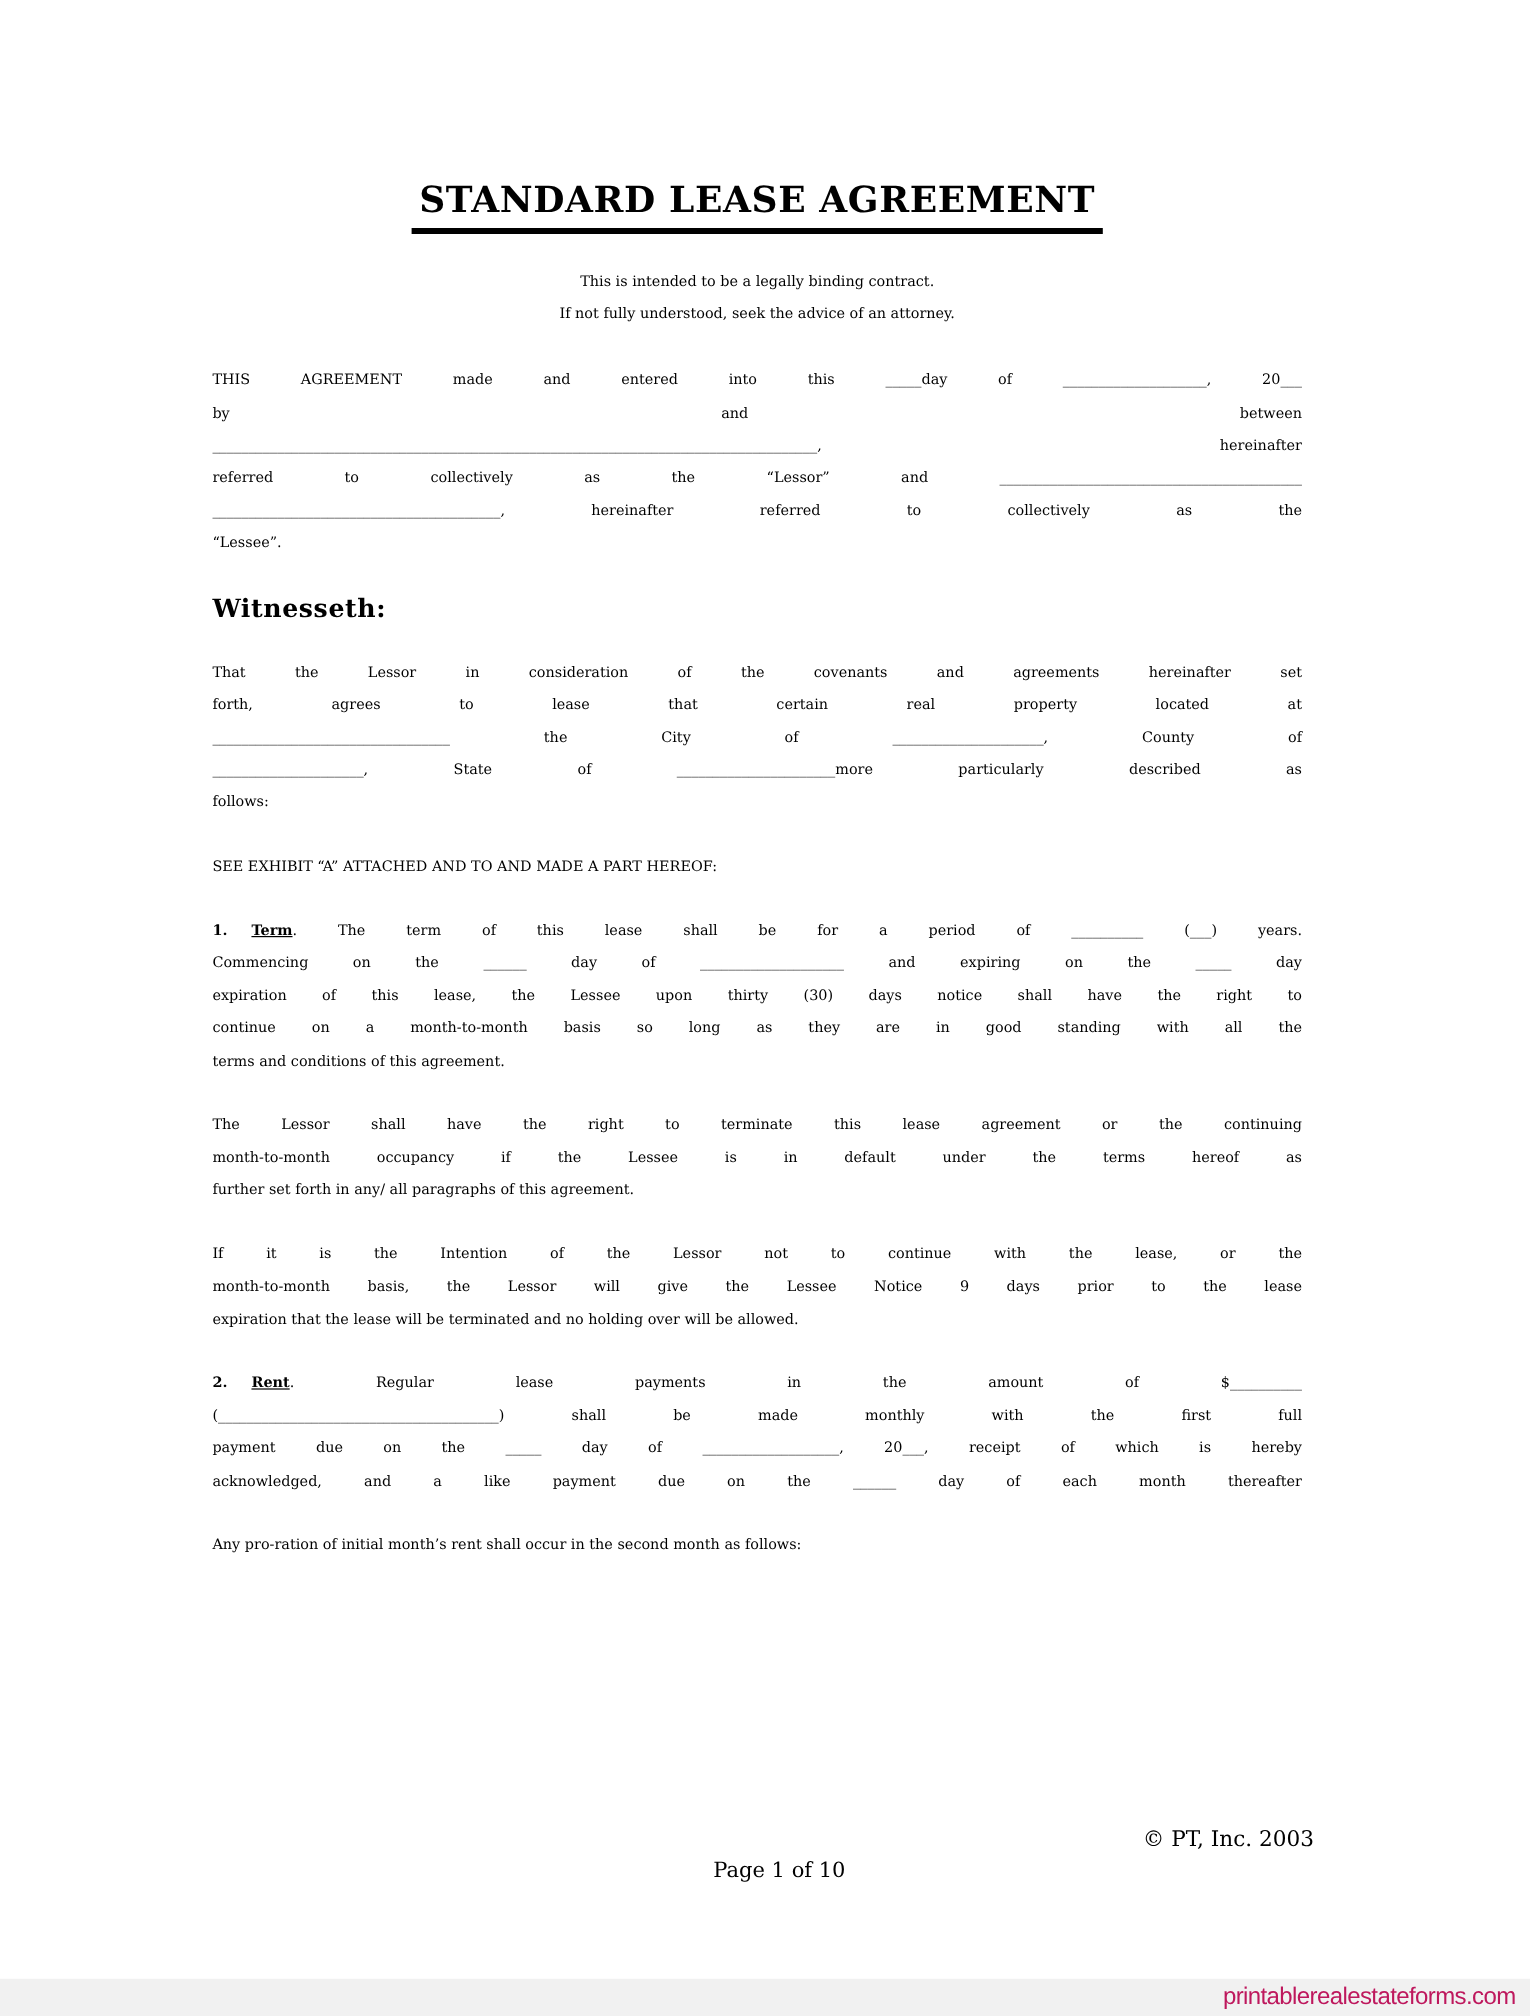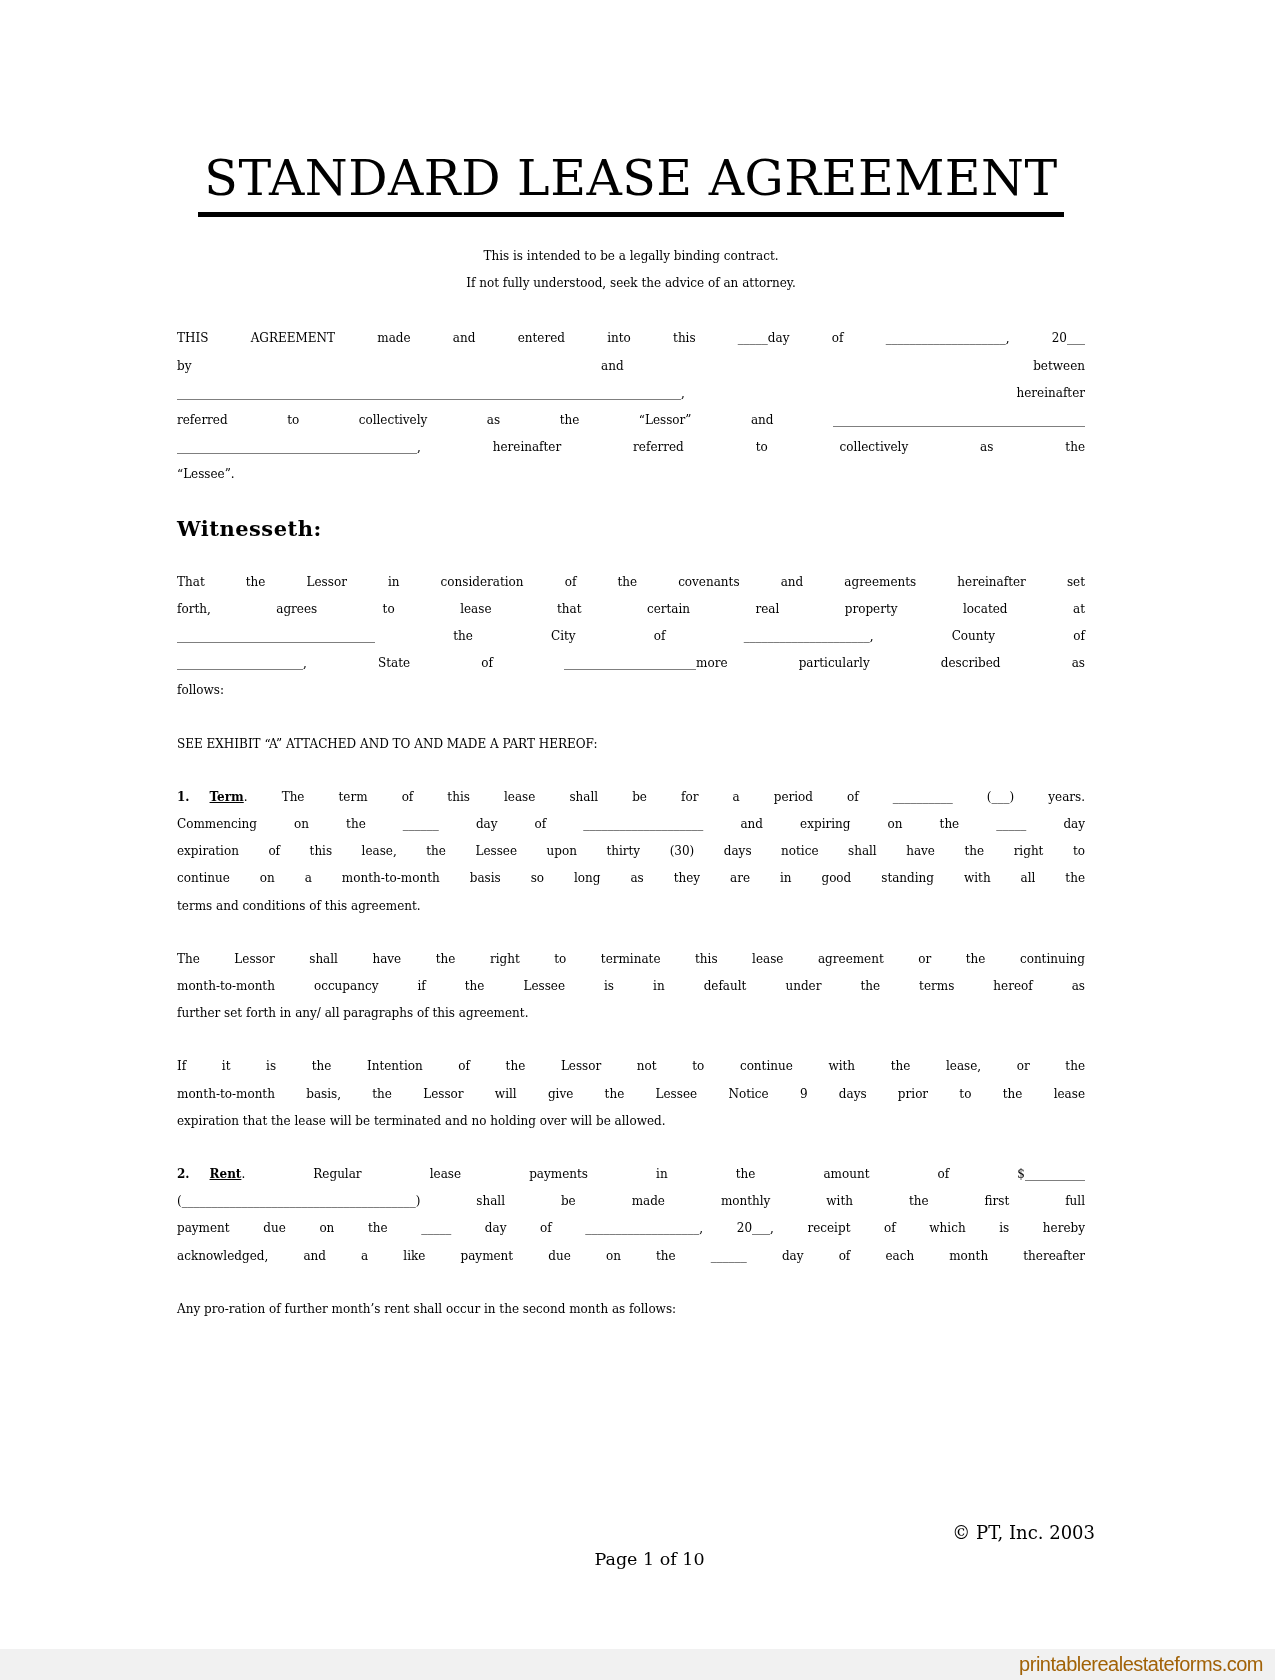--- a/index.html
+++ b/index.html
@@ -4,38 +4,38 @@
 <style>
   html,body { margin:0; padding:0; background:#ffffff; }
   .page {
     position:relative; width:1275px; height:1680px; background:#ffffff;
     font-family:"DejaVu Serif","Liberation Serif",serif; color:#000000;
     overflow:hidden;
   }
   .content { position:absolute; left:177px; top:0; width:908px; }
   .title-wrap { text-align:center; margin-top:150px; }
   .doc-title {
-    display:inline-block; font-size:49px; font-weight:normal; letter-spacing:0.5px;
+    display:inline-block; font-size:30px; font-weight:bold; letter-spacing:0.5px;
     padding:0 6px 5px 6px; border-bottom:5px solid #000; white-space:nowrap;
   }
   .subtitle { margin-top:26px; text-align:center; font-size:17.5px; line-height:28px; }
   .body-text { margin-top:28px; }
   .para { margin:0 0 26px 0; }
   .ln { font-size:12px; line-height:27.2px; }
   .j { text-align:justify; text-align-last:justify; }
   .heading { font-size:21px; font-weight:bold; line-height:28px; margin:0 0 26px 0; letter-spacing:0.5px; }
   .bold { font-weight:bold; }
   .underline { text-decoration:underline; }
   .sec-num { margin-right:20px; }
   .footer-copyright { position:absolute; top:1522px; right:180px; font-size:18px; }
   .page-number { position:absolute; top:1549px; left:12px; width:100%; text-align:center; font-size:17.5px; }
   .watermark-bar { position:absolute; left:0; right:0; bottom:0; height:31px; background:#f1f1f1; text-align:right; }
   .watermark-text {
     display:inline-block; font-family:"Liberation Sans","DejaVu Sans",sans-serif;
-    font-size:20px; line-height:30px; color:#a16207; padding-right:12px; letter-spacing:-0.5px;
+    font-size:20px; line-height:30px; color:#be185d; padding-right:12px; letter-spacing:-0.5px;
   }
 </style>
 </head>
 <body>
 
 <div class="page">
   <div class="content">
 
     <div class="title-wrap">
       <div class="doc-title">STANDARD LEASE AGREEMENT</div>
@@ -92,21 +92,21 @@
       </div>
 
       <div class="para">
         <div class="ln j"><span class="bold sec-num">2.</span><span class="bold underline">Rent</span><span>. Regular lease payments in the amount of $__________</span></div>
         <div class="ln j">(_______________________________________) shall be made monthly with the first full</div>
         <div class="ln j">payment due on the _____ day of ___________________, 20___, receipt of which is hereby</div>
         <div class="ln j">acknowledged, and a like payment due on the ______ day of each month thereafter</div>
       </div>
 
       <div class="para">
-        <div class="ln">Any pro-ration of further month’s rent shall occur in the second month as follows:</div>
+        <div class="ln">Any pro-ration of initial month’s rent shall occur in the second month as follows:</div>
       </div>
 
     </div>
   </div>
 
   <div class="footer-copyright">© PT, Inc. 2003</div>
   <div class="page-number">Page 1 of 10</div>
 
   <div class="watermark-bar">
     <span class="watermark-text">printablerealestateforms.com</span>

